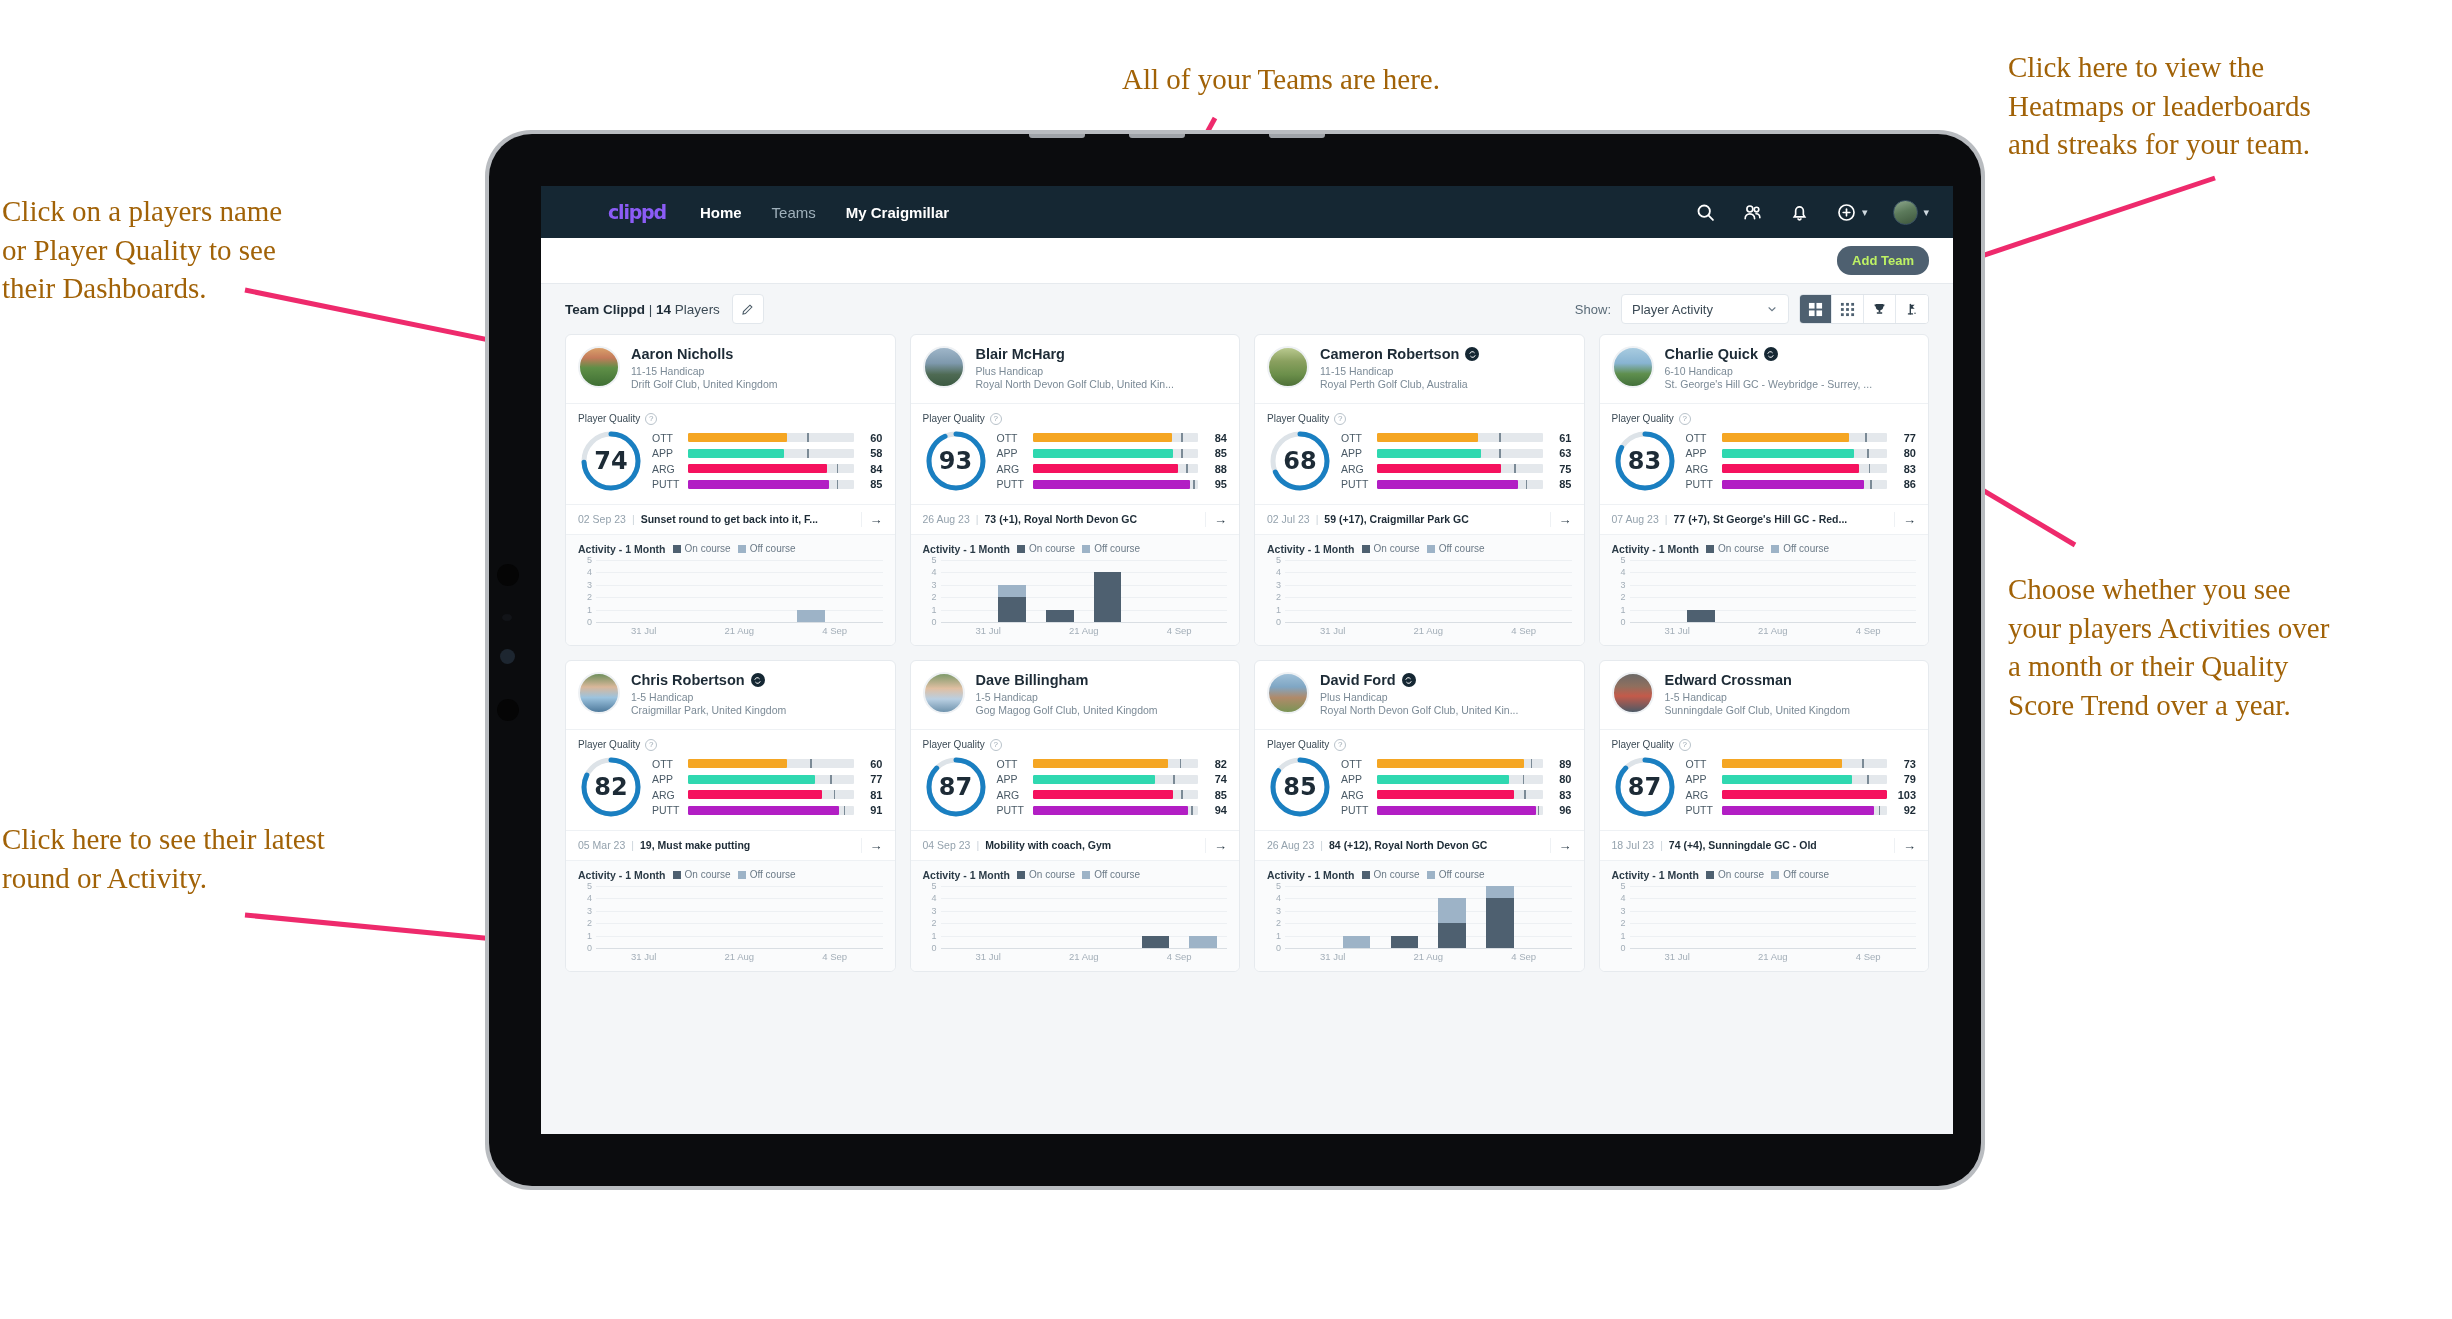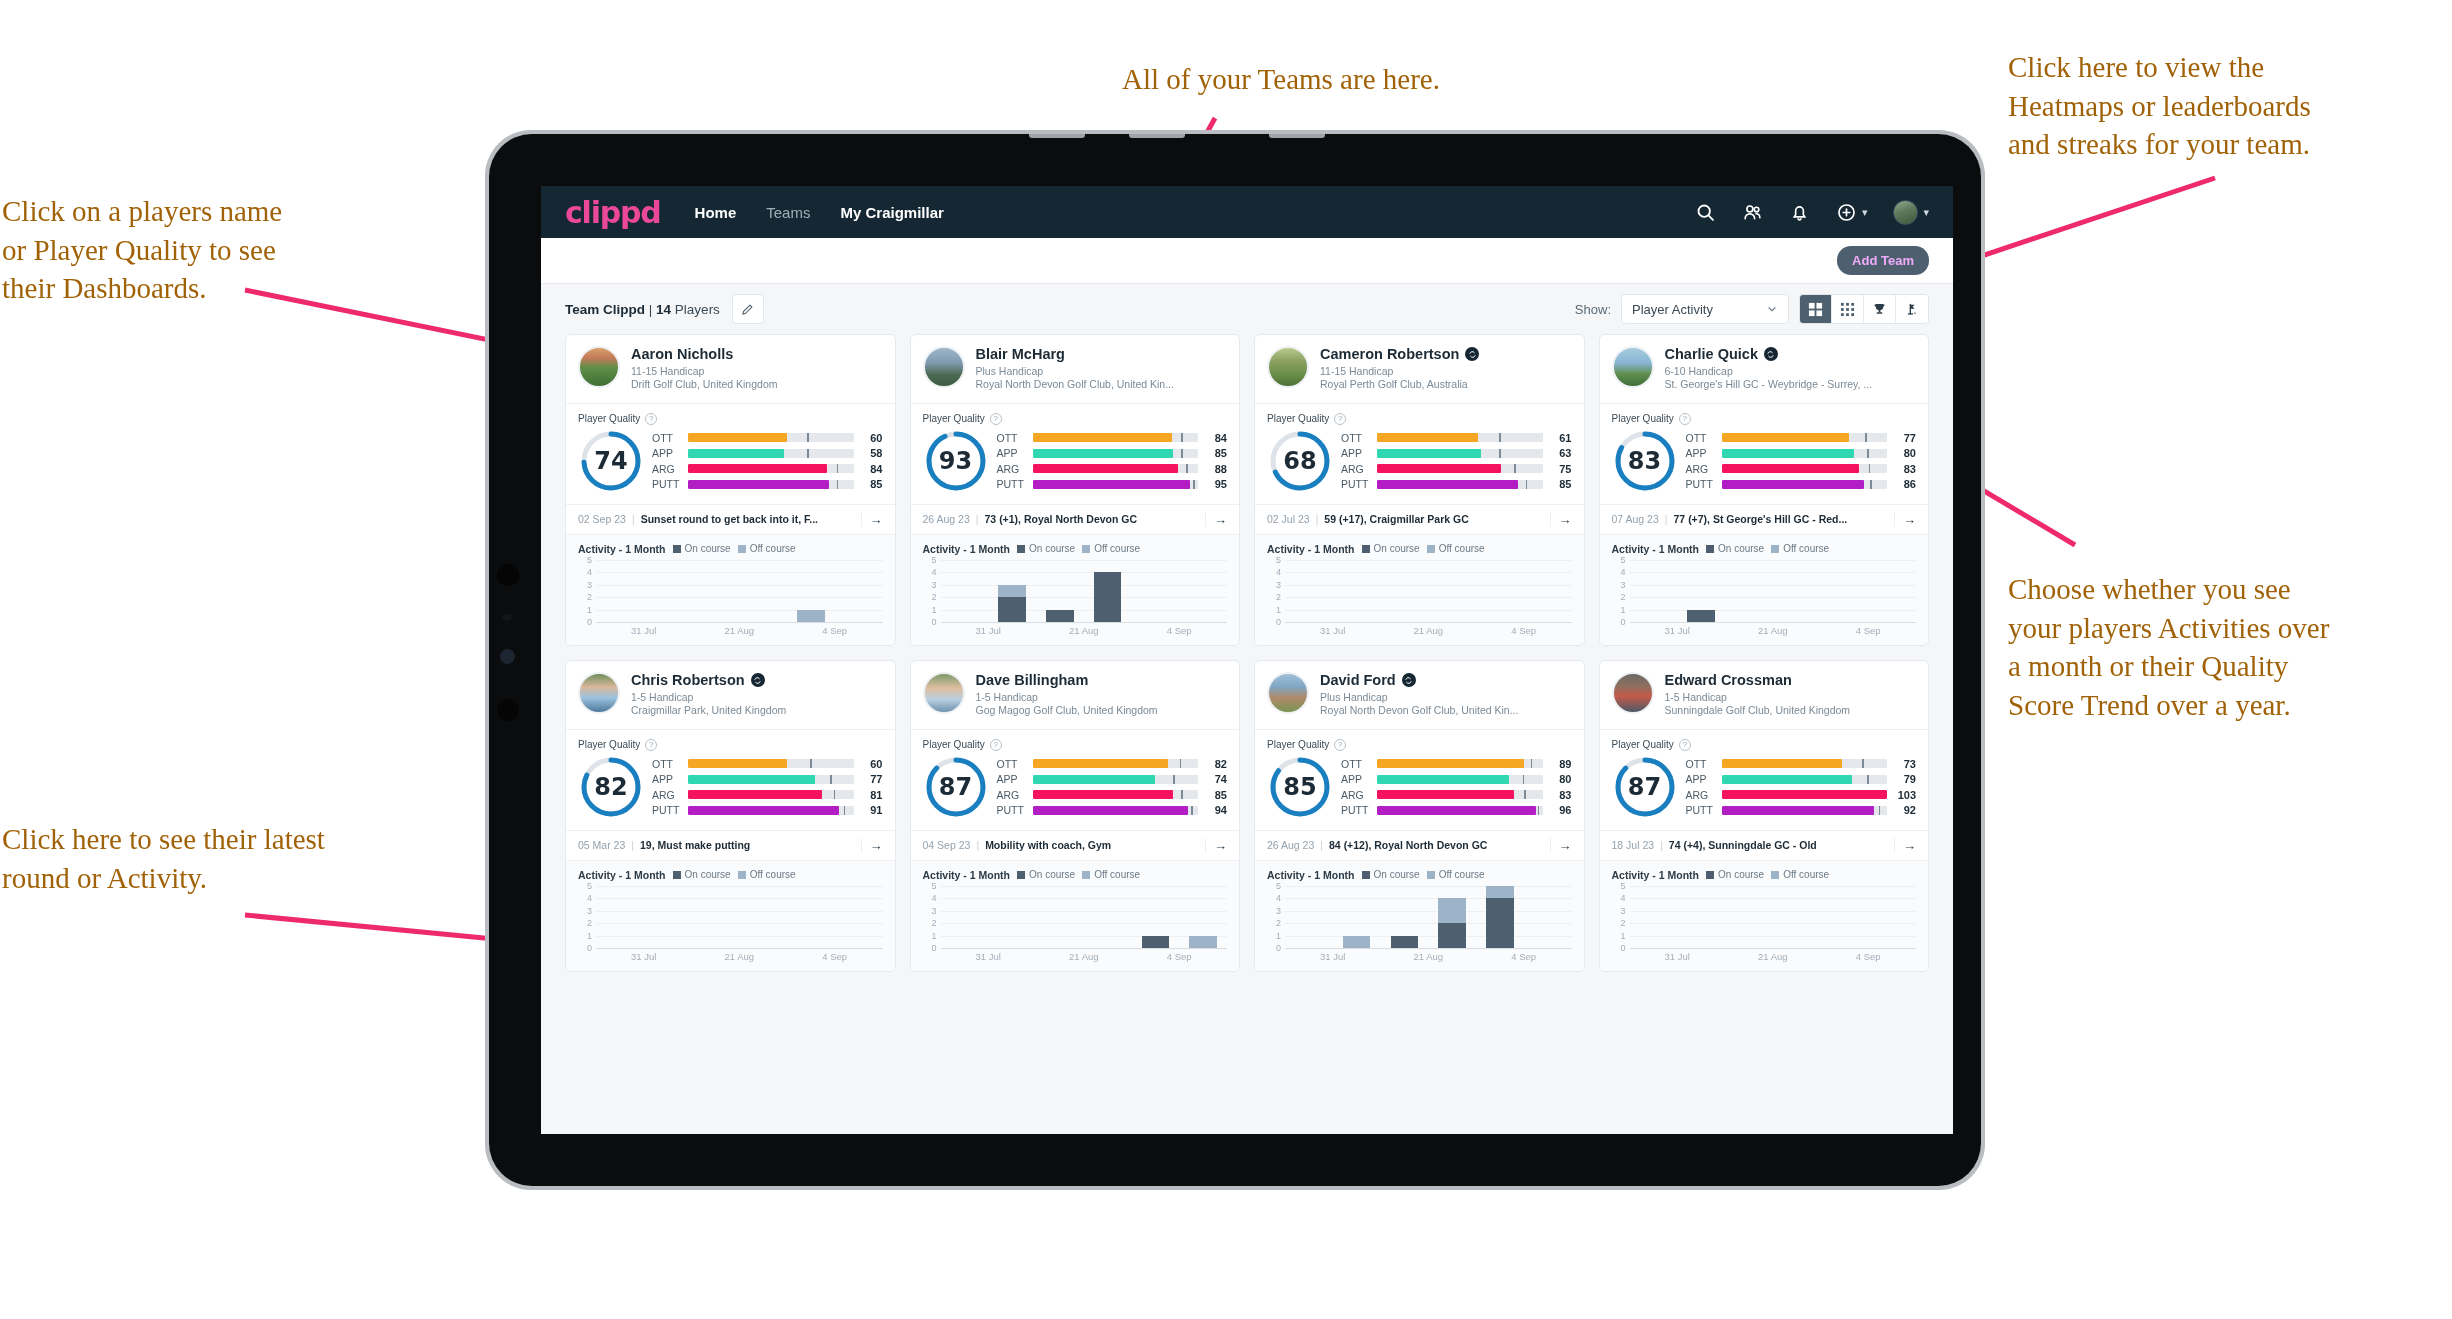--- a/index.html
+++ b/index.html
@@ -65,23 +65,24 @@
     position: relative;
   }
 
   
   .topnav {
     height: 52px; background: #152733;
     display: flex; align-items: center;
     padding: 0 24px;
   }
   .logo {
-    color: #ec4899; font-size: 30px; font-weight: 700;
+    color: #8b5cf6; font-size: 19px; font-weight: 700;
     letter-spacing: -1.2px; margin-right: 34px;
     font-family: "DejaVu Sans", sans-serif;
+    margin-left: 43px;
   }
   .nav-links { display: flex; gap: 30px; align-items: center; }
   .nav-link { color: #ffffff; font-size: 15px; font-weight: 600; }
   .nav-link.dim { color: #9fb0bb; font-weight: 500; }
   .nav-right { margin-left: auto; display: flex; align-items: center; gap: 26px; }
   .nav-ic { width: 21px; height: 21px; display: block; }
   .nav-ic svg { width: 100%; height: 100%; display:block; }
   .plus-group, .avatar-group { display: flex; align-items: center; gap: 5px; }
   .chev { color: #cfd9e0; font-size: 11px; line-height: 1; }
   .avatar-sm {
@@ -102,21 +103,21 @@
     font-size: 14.5px; color: #3b4a55; font-weight: 500;
     height: 100%; display: flex; align-items: center; position: relative;
   }
   .tab.active { color: #152733; font-weight: 600; }
   .tab.active::after {
     content: ""; position: absolute; left: 0; right: 0; bottom: 0;
     height: 3px; background: #ef2a64; border-radius: 2px;
   }
   .add-team-btn {
     position: absolute; right: 24px; top: 8px;
-    background: #4e6070; color: #f0abfc;
+    background: #4e6070; color: #bef264;
     font-size: 13px; font-weight: 600;
     padding: 7px 15px; border-radius: 14px;
     border: none;
   }
 
   
   .filterbar {
     height: 50px; background: #f4f6f8;
     display: flex; align-items: center; gap: 12px;
     padding: 0 24px;

